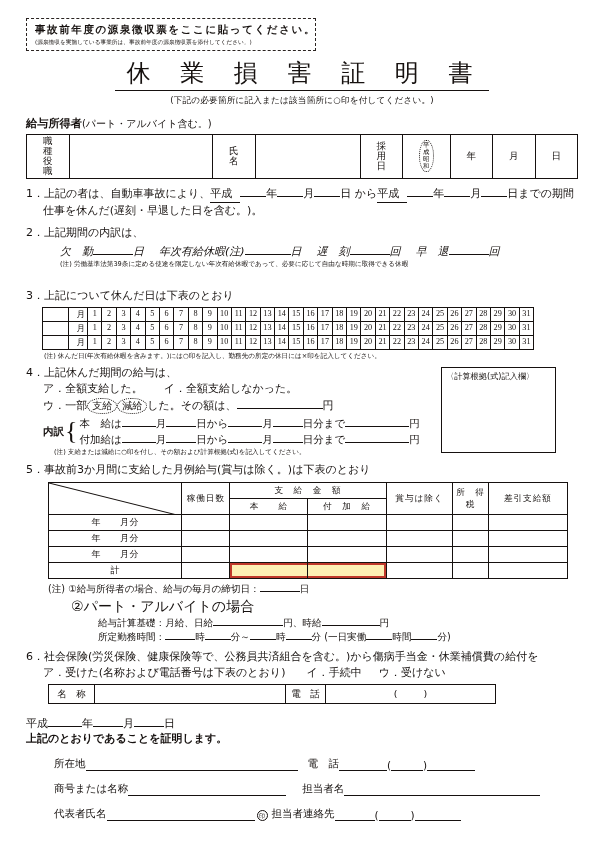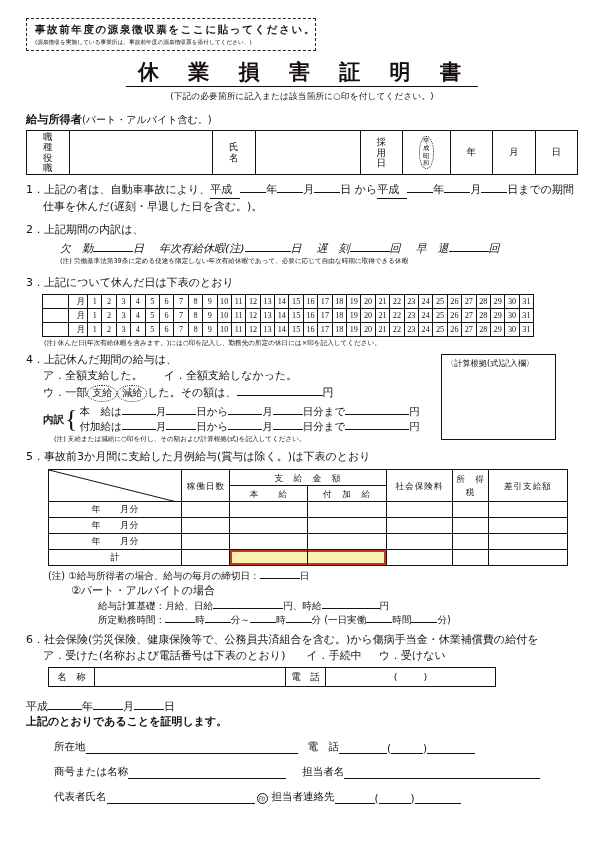--- a/index.html
+++ b/index.html
@@ -20,21 +20,21 @@
     padding:4px 8px 3px 8px;
     width:290px;
     margin-bottom:9px;
   }
   .paste-main{ font-size:10.5px; font-weight:bold; letter-spacing:1.6px; white-space:nowrap;}
   .paste-sub{ font-size:5.7px; letter-spacing:0px; margin-top:2px; white-space:nowrap;}
 
   
   .title-wrap{ text-align:center; margin-top:2px;}
   .title{
-    font-size:21px; font-weight:bold; letter-spacing:11px;
+    font-size:24px; font-weight:normal; letter-spacing:11px;
     border-bottom:1.6px solid #16110f; display:inline-block;
     padding:0 6px 2px 12px; line-height:1.15;
   }
   .title-sub{ font-size:8.6px; margin-top:4px; letter-spacing:.2px;}
 
   
   .sec-head{ font-size:11.2px; font-weight:bold; margin:9px 0 3px 0;}
   .sec-head .thin{ font-weight:normal; font-size:10px;}
 
   
@@ -164,21 +164,21 @@
       <span class="sp" style="width:8px"></span>
       <span>年次有給休暇(注)</span><span class="ul u46"></span><span>日</span>
       <span class="sp" style="width:8px"></span>
       <span>遅　刻</span><span class="ul u40"></span><span>回</span>
       <span class="sp" style="width:8px"></span>
       <span>早　退</span><span class="ul u40"></span><span>回</span>
     </div>
     <div class="note note-ind">(注) 労働基準法第39条に定める使途を限定しない年次有給休暇であって、必要に応じて自由な時期に取得できる休暇</div>
   </div>
 
-  <div class="item" style="margin-top:10px">
+  <div class="item" style="margin-top:19px">
     <span class="num">3．</span><span>上記について休んだ日は下表のとおり</span>
     <table class="t-cal" id="cal">
         <tbody>
           <tr>
             <td class="blank"></td>
             <td class="mon">月</td>
             <td>1</td>
             <td>2</td>
             <td>3</td>
             <td>4</td>
@@ -318,21 +318,21 @@
     <table class="t-sal">
       <tbody>
           <tr>
         <td rowspan="2" class="diag">
           <svg width="128" height="32">
                 <line x1="0" y1="0" x2="128" y2="32" stroke="#16110f" stroke-width="1"></line>
               </svg>
         </td>
         <td rowspan="2" class="hd" style="width:46px">稼働日数</td>
         <td colspan="2" class="hd">支　給　金　額</td>
-        <td rowspan="2" class="hd" style="width:64px">社会保険料</td>
+        <td rowspan="2" class="hd" style="width:64px">賞与は除く</td>
         <td rowspan="2" class="hd" style="width:34px">所　得　税</td>
         <td rowspan="2" class="hd" style="width:76px">差引支給額</td>
       </tr>
       <tr>
         <td class="hd" style="width:75px">本　　給</td>
         <td class="hd" style="width:75px">付　加　給</td>
       </tr>
       <tr>
         <td class="yr-cell">年　　月分</td>
         <td></td>
@@ -368,21 +368,21 @@
         <td></td>
         <td></td>
         <td></td>
       </tr>
     </tbody>
       </table>
 
     <div style="font-size:9.6px;margin-top:3px;padding-left:22px">
       <span>(注) ①給与所得者の場合、給与の毎月の締切日：</span><span class="ul u40"></span><span>日</span>
     </div>
-    <div style="font-size:11px;padding-left:45px">②パート・アルバイトの場合</div>
+    <div style="font-size:14px;padding-left:45px">②パート・アルバイトの場合</div>
     <div style="font-size:9.6px;padding-left:72px">
       <span>給与計算基礎：月給、日給</span><span class="ul u70"></span><span>円、時給</span><span class="ul u58"></span><span>円</span>
     </div>
     <div style="font-size:9.6px;padding-left:72px">
       <span>所定勤務時間：</span><span class="ul u30"></span><span>時</span><span class="ul u26"></span><span>分～</span><span class="ul u26"></span><span>時</span><span class="ul u26"></span><span>分 (一日実働</span><span class="ul u26"></span><span>時間</span><span class="ul u26"></span><span>分)</span>
     </div>
   </div>
 
   <div class="item" style="margin-top:5px">
     <span class="num">6．</span><span>社会保険(労災保険、健康保険等で、公務員共済組合を含む。)から傷病手当金・休業補償費の給付を</span>

